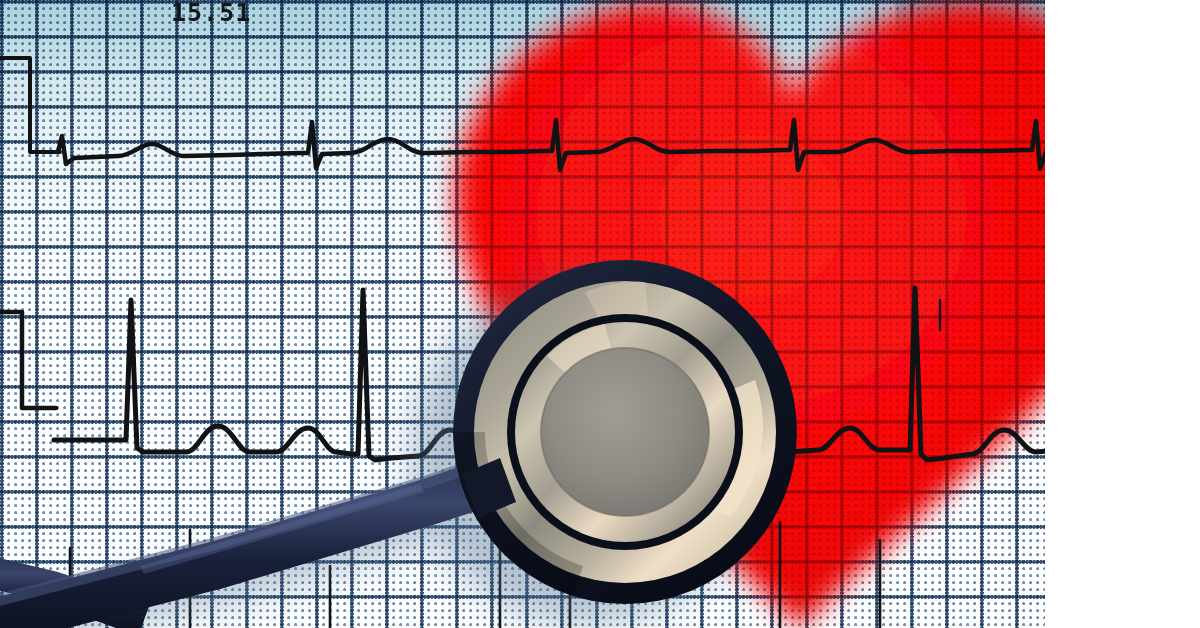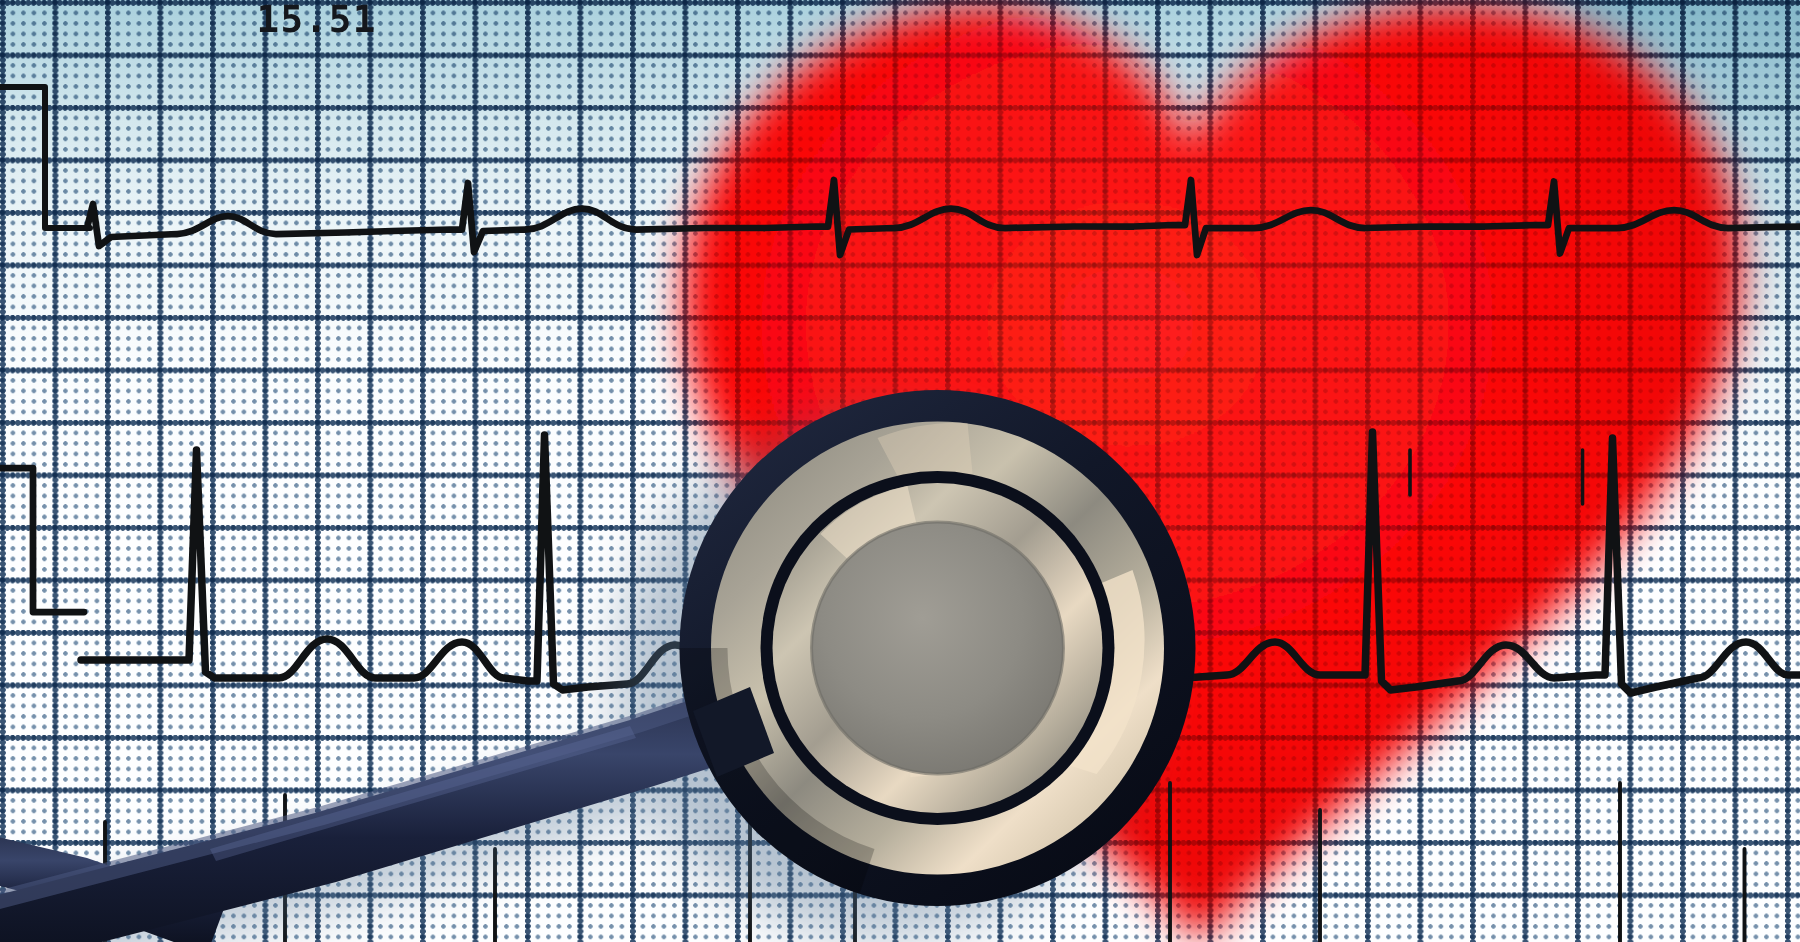--- a/index.html
+++ b/index.html
@@ -1,20 +1,20 @@
 <!DOCTYPE html>
 <html><head>
 <meta charset="utf-8">
 <style>
   html,body{margin:0;padding:0;background:#fff;}
   body{font-family:"Liberation Sans",sans-serif;}
 
   #stage{
     position:relative;
-    width:1200px;height:628px;
+    width:1045px;height:628px;
     overflow:hidden;
     background:#0ea5e9;
   }
 
   
   .paper{
     position:absolute;inset:0;
     background:#fdfeff;
   }
   

